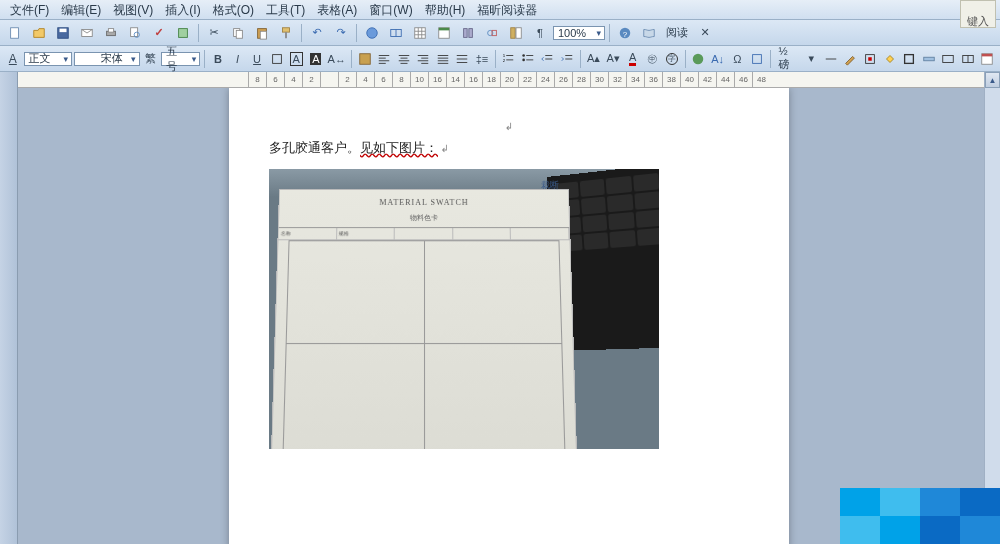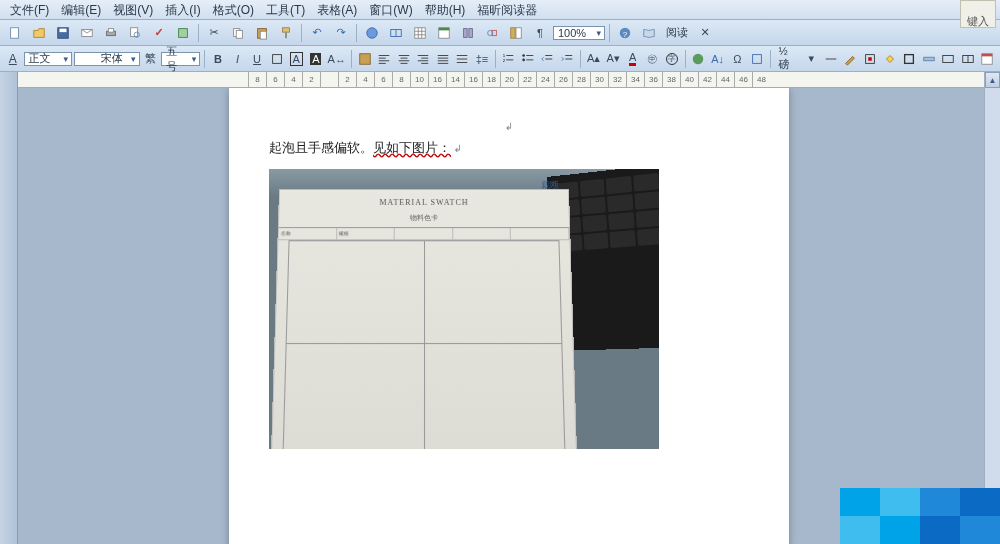--- a/index.html
+++ b/index.html
@@ -631,21 +631,21 @@
           <div class="ruler-tick">42</div>
           <div class="ruler-tick">44</div>
           <div class="ruler-tick">46</div>
           <div class="ruler-tick">48</div>
         </div>
     </div>
     <div class="page-container">
       <div class="page">
         <p style="text-align:center;color:#888;font-size:10px">↲</p>
         <p>
-          <span>起泡且手感偏软。</span><span class="wavy">见如下图片：</span><span style="color:#888;font-size:10px"> ↲</span>
+          <span>多孔胶通客户。</span><span class="wavy">见如下图片：</span><span style="color:#888;font-size:10px"> ↲</span>
         </p>
         <div class="photo">
           <div class="keyboard">
             <div></div>
               <div></div>
               <div></div>
               <div></div>
             <div></div>
               <div></div>
               <div></div>

